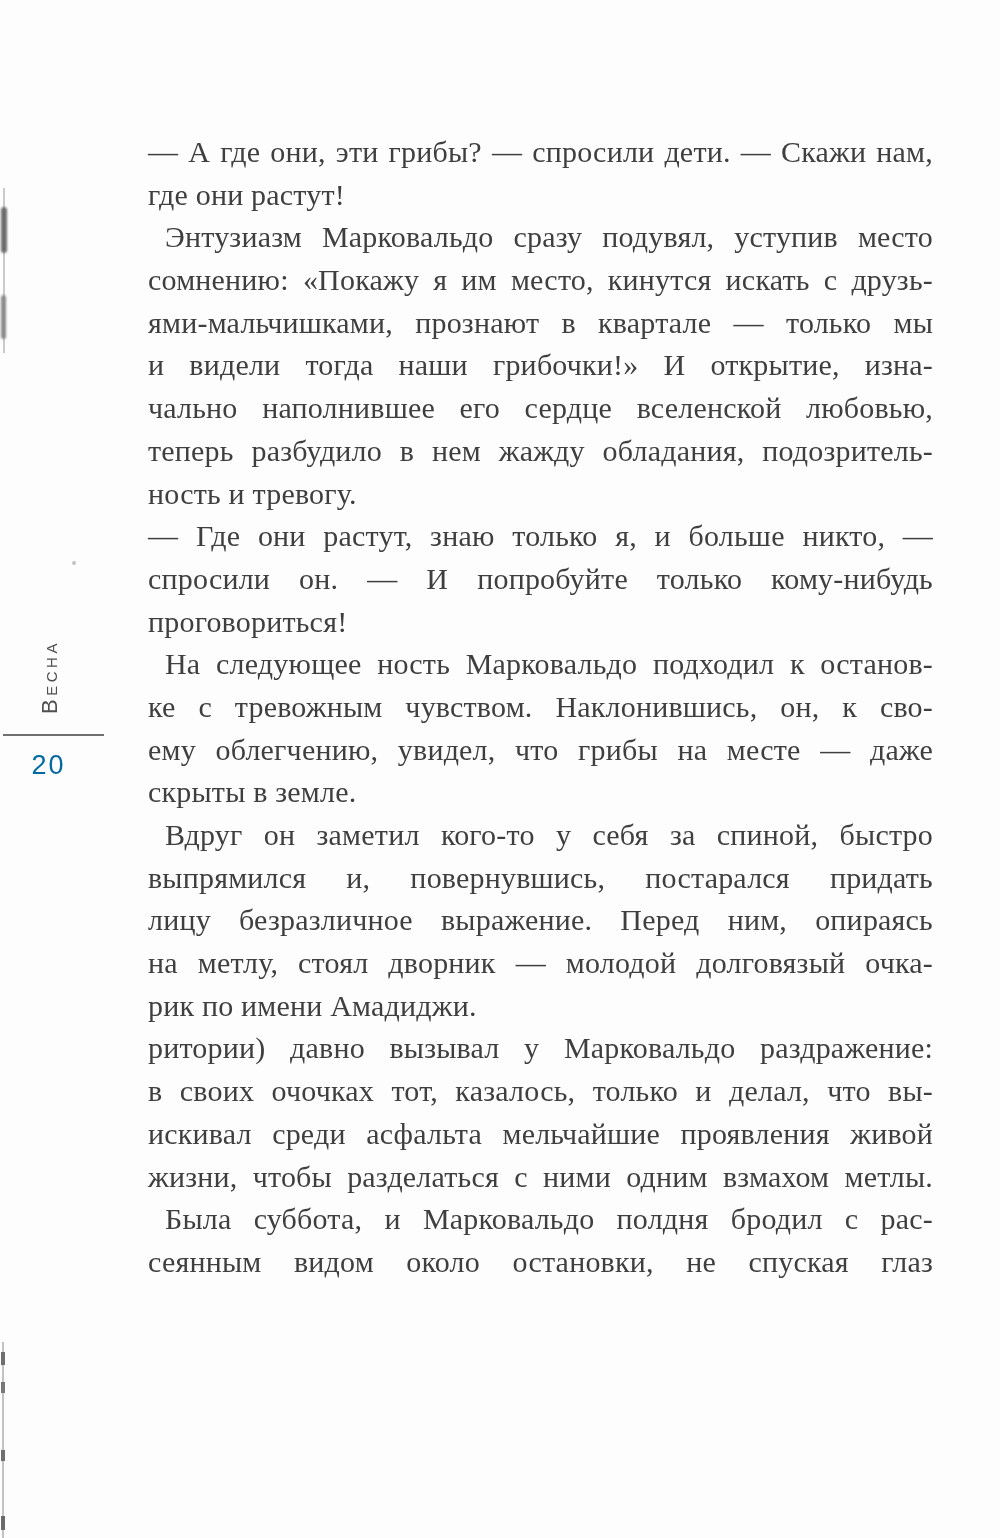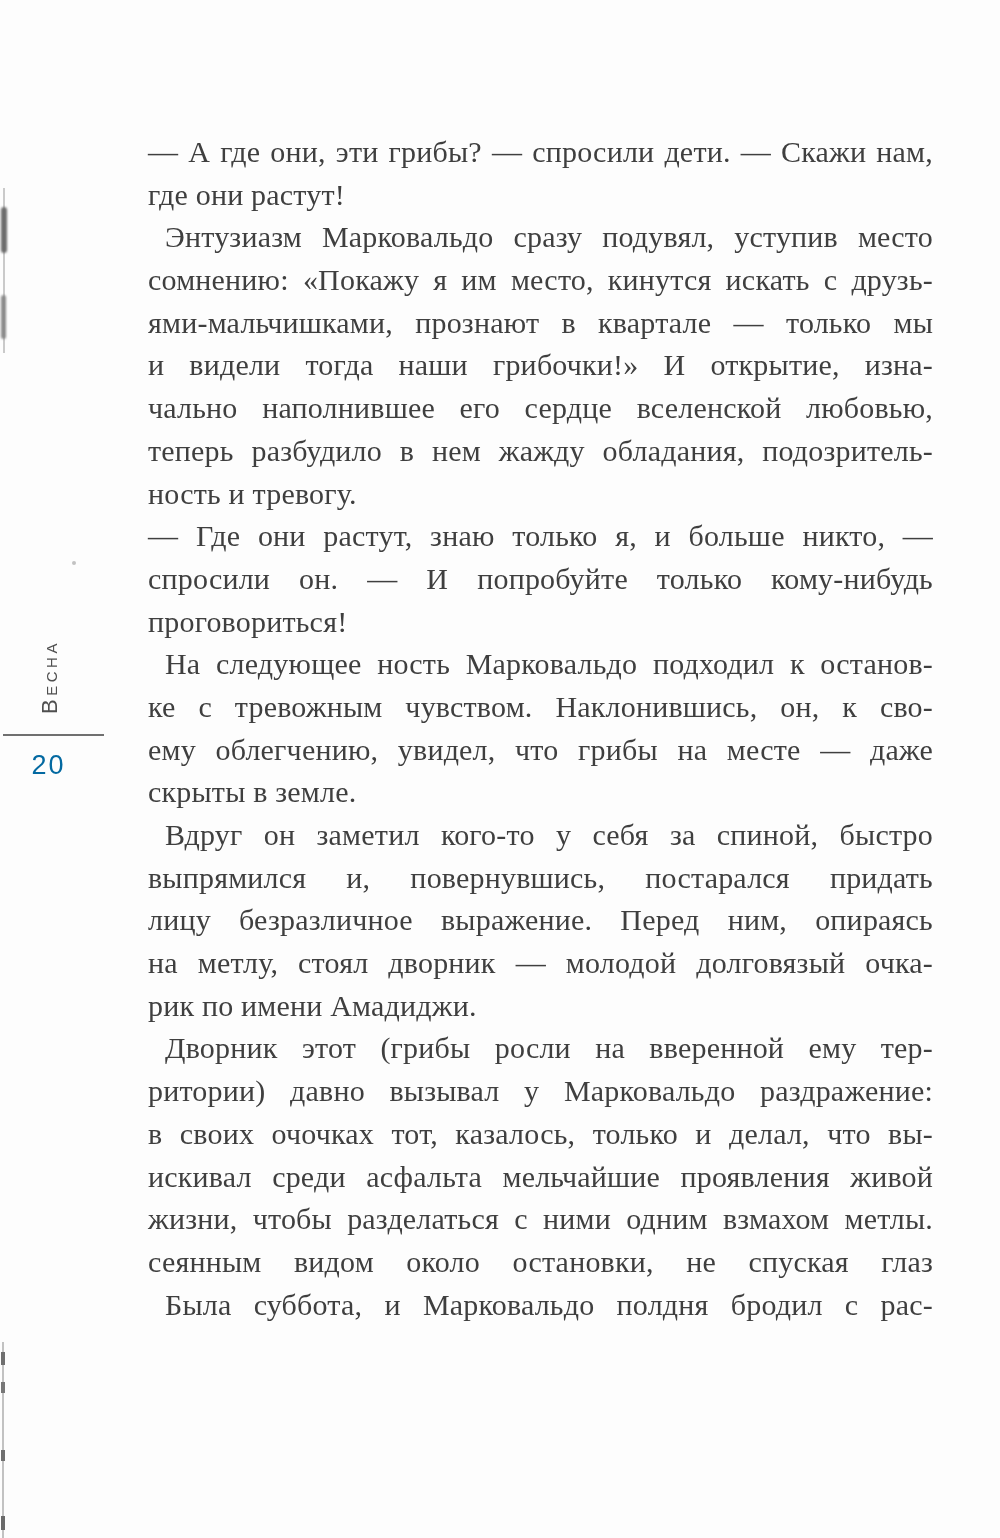--- a/index.html
+++ b/index.html
@@ -101,27 +101,26 @@
       <div class="line">проговориться!</div>
       <div class="line fill indent">На следующее ность Марковальдо подходил к останов-</div>
       <div class="line fill">ке с тревожным чувством. Наклонившись, он, к сво-</div>
       <div class="line fill">ему облегчению, увидел, что грибы на месте — даже</div>
       <div class="line">скрыты в земле.</div>
       <div class="line fill indent">Вдруг он заметил кого-то у себя за спиной, быстро</div>
       <div class="line fill">выпрямился и, повернувшись, постарался придать</div>
       <div class="line fill">лицу безразличное выражение. Перед ним, опираясь</div>
       <div class="line fill">на метлу, стоял дворник — молодой долговязый очка-</div>
       <div class="line">рик по имени Амадиджи.</div>
-      <div class="line fill indent">Дворник этот (грибы росли на вверенной ему тер-</div>
       <div class="line fill">ритории) давно вызывал у Марковальдо раздражение:</div>
       <div class="line fill">в своих очочках тот, казалось, только и делал, что вы-</div>
       <div class="line fill">искивал среди асфальта мельчайшие проявления живой</div>
       <div class="line fill">жизни, чтобы разделаться с ними одним взмахом метлы.</div>
+      <div class="line fill indent">Была суббота, и Марковальдо полдня бродил с рас-</div>
       <div class="line fill">сеянным видом около остановки, не спуская глаз</div>
-      <div class="line fill indent">Была суббота, и Марковальдо полдня бродил с рас-</div>
     </div>
 
   <div class="artifact edge-line-top"></div>
   <div class="artifact edge-blob-1"></div>
   <div class="artifact edge-blob-2"></div>
   <div class="artifact edge-line-bottom"></div>
   <div class="artifact edge-dash-1"></div>
   <div class="artifact edge-dash-2"></div>
   <div class="artifact edge-dash-3"></div>
   <div class="artifact edge-dash-4"></div>

